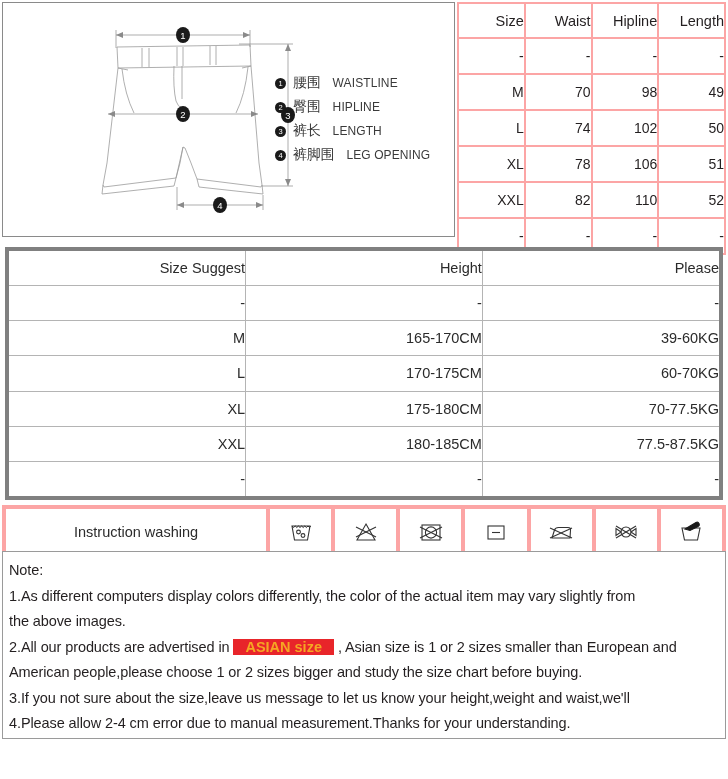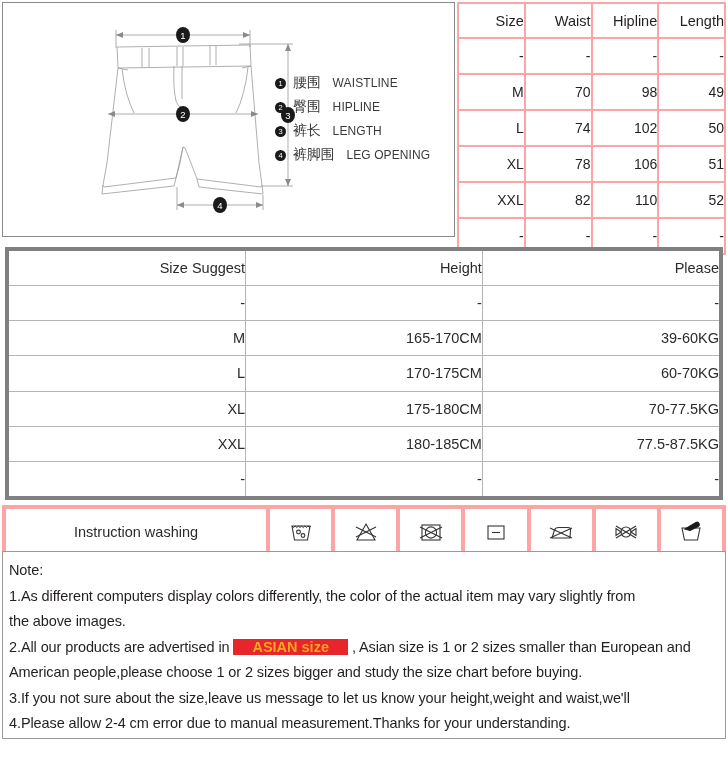--- a/index.html
+++ b/index.html
@@ -175,21 +175,21 @@
     font-size: 14.5px;
     line-height: 25.5px;
     color: #231f20;
     letter-spacing: -0.1px;
     white-space: normal;
   }
   .asian-hl {
     background: #e8252a;
     color: #f5a623;
     font-weight: bold;
-    padding: 0 19px;
+    padding: 0 12px;
     letter-spacing: 0px;
   }
 </style>
 </head>
 <body>
 
 <div id="page">
 
   <div class="top-block">
 

